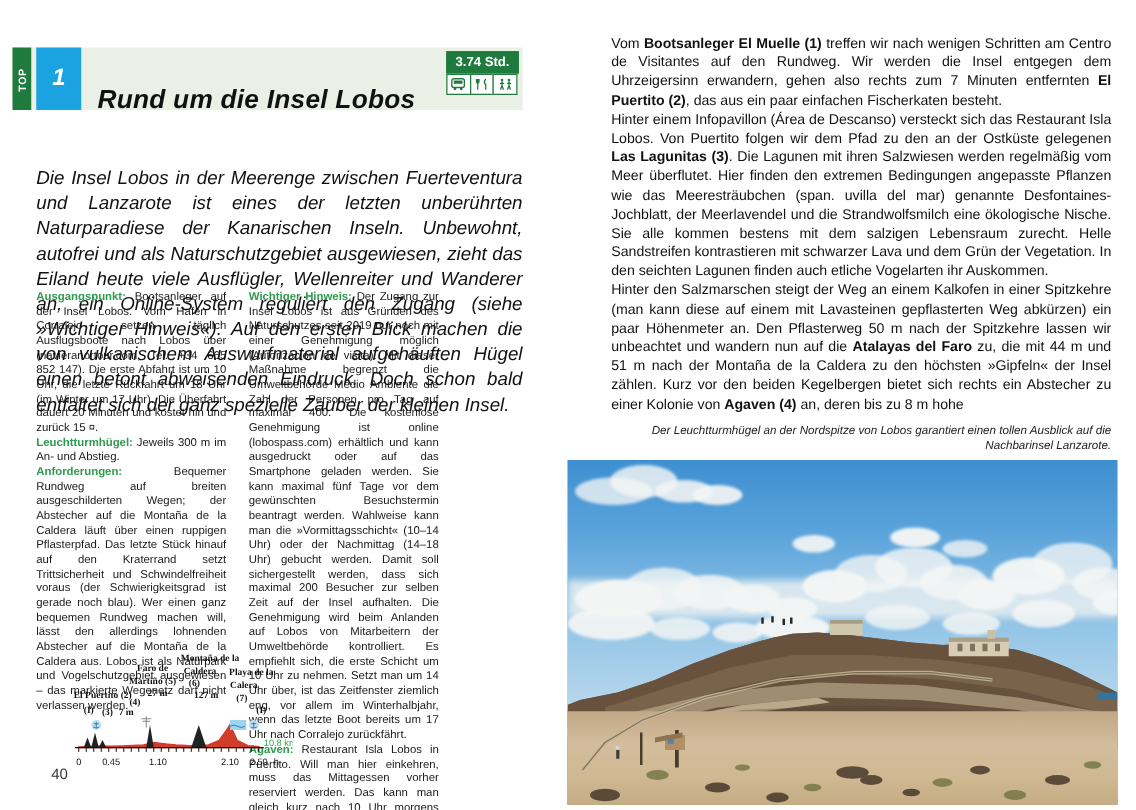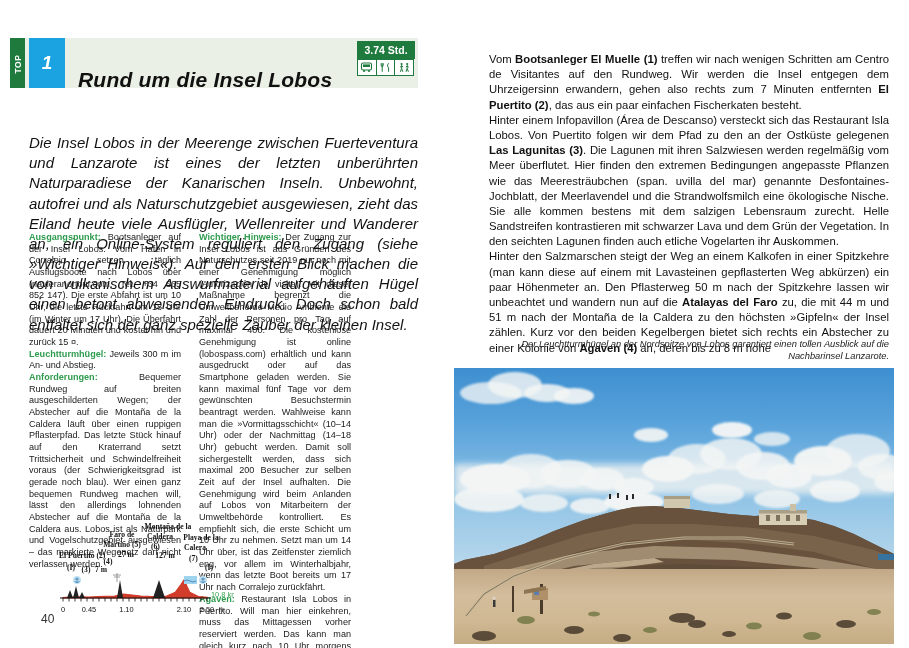--- a/index.html
+++ b/index.html
@@ -82,21 +82,21 @@
   .profile svg{display:block;}
 
   
   .pageno{
     position:absolute;left:41px;top:612px;
     font-size:12px;color:#333;
   }
 
   
   .rcol{
-    position:absolute;left:489px;top:52px;width:400px;
+    position:absolute;left:489px;top:28px;width:400px;
     font-size:11.3px;line-height:1.345;text-align:justify;color:#111;
   }
   .rcol p{margin:0;}
   .rcol b{font-weight:bold;}
   .photo-cap{
     position:absolute;left:489px;top:338px;width:400px;
     font-size:9.3px;font-style:italic;line-height:1.33;color:#222;text-align:right;
   }
 
   

